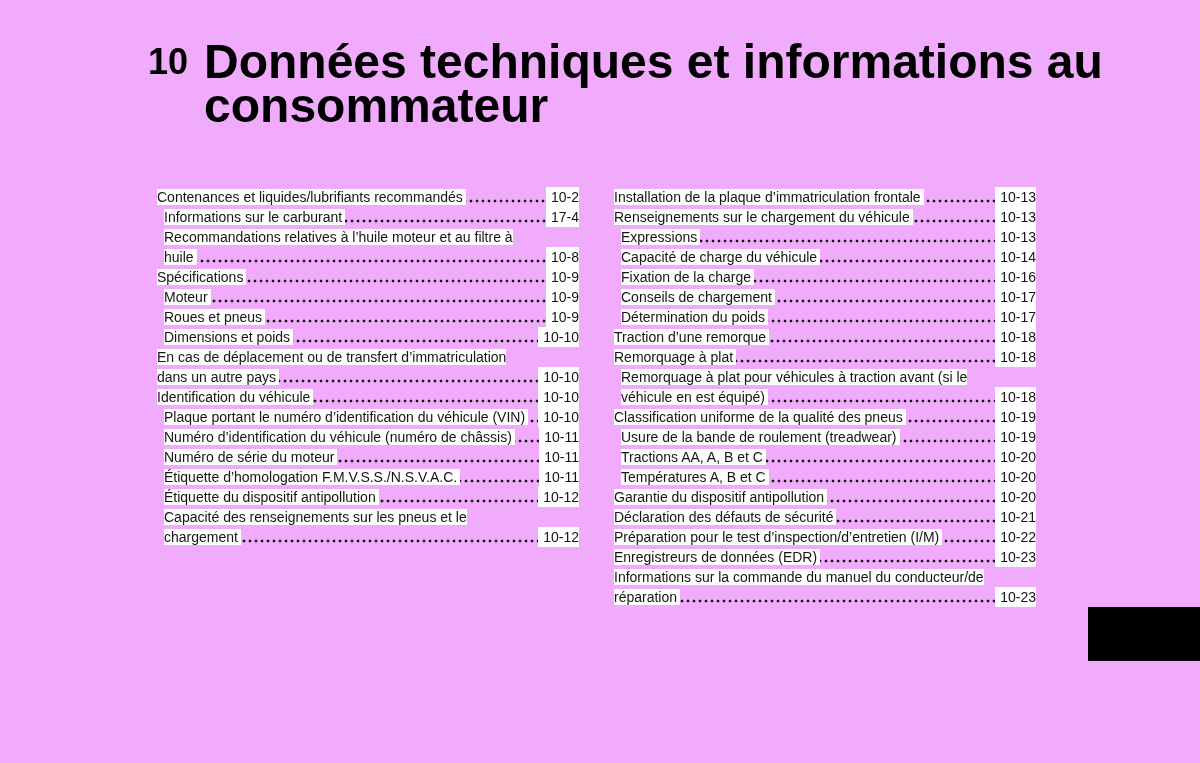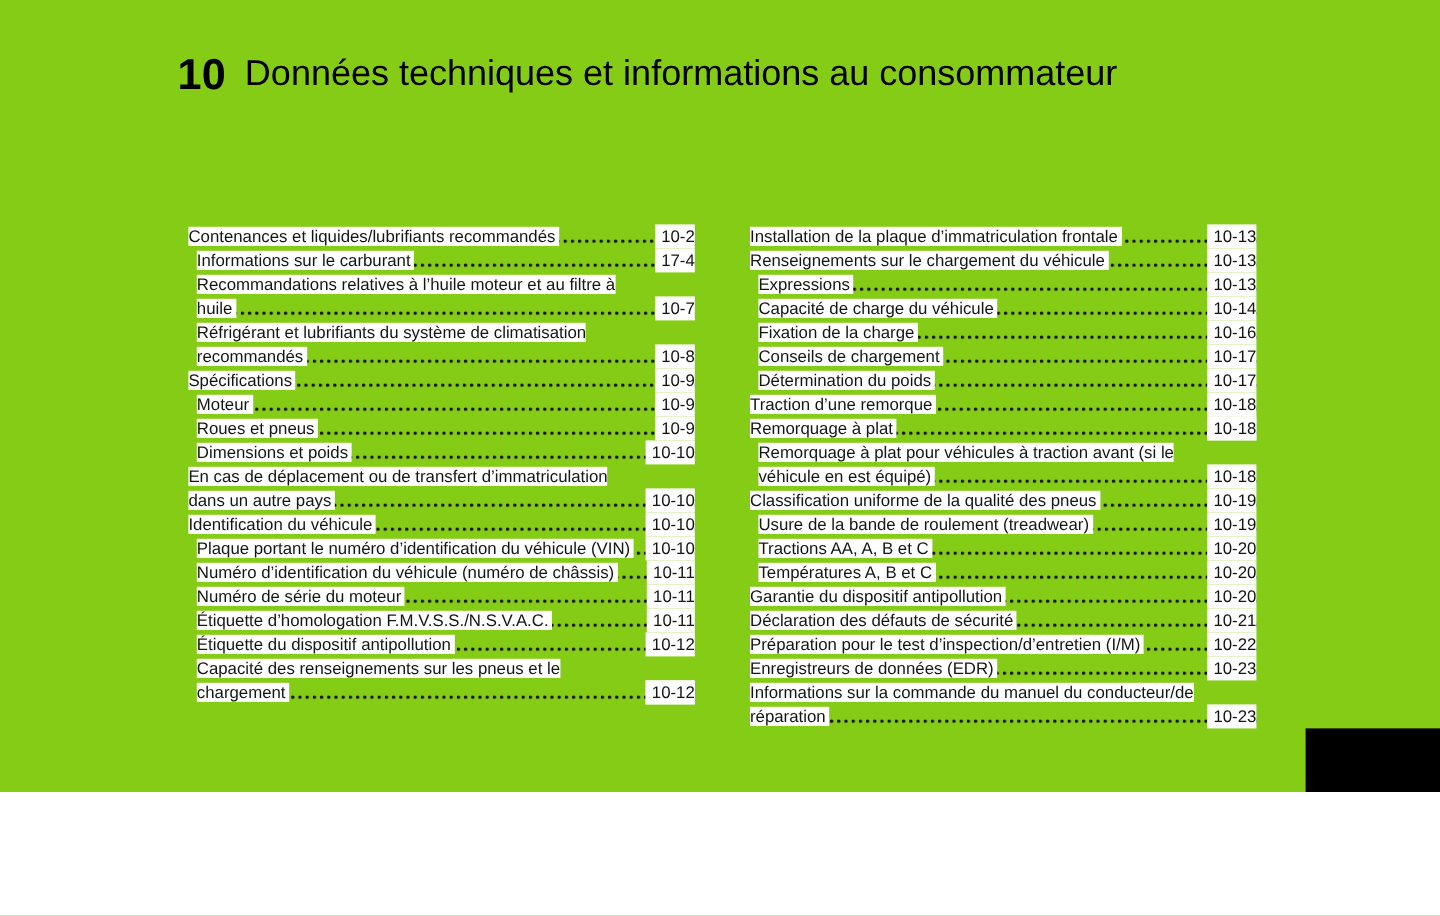--- a/index.html
+++ b/index.html
@@ -3,22 +3,22 @@
 <meta charset="utf-8">
 <style>
   html, body {
     margin: 0;
     padding: 0;
     background: #ffffff;
   }
   .page {
     position: relative;
     width: 1200px;
-    height: 660px;
-    background: #84cc16;
+    height: 763px;
+    background: #f0abfc;
     overflow: hidden;
     font-family: "Liberation Sans", "DejaVu Sans", sans-serif;
     color: #141414;
   }
 
   
   .chapter-header {
     position: absolute;
     top: 40px;
     left: 148px;
@@ -27,35 +27,35 @@
   }
   .chapter-number {
     font-size: 36px;
     font-weight: bold;
     line-height: 44px;
     color: #000000;
     margin-right: 16px;
     white-space: nowrap;
   }
   .chapter-title {
-    font-size: 30px;
-    font-weight: normal;
+    font-size: 48px;
+    font-weight: bold;
     line-height: 44px;
     color: #000000;
     max-width: 905px;
     hyphens: manual;
   }
 
   
   .toc {
     position: absolute;
     top: 187px;
     left: 157px;
     display: flex;
-    gap: 46px;
+    gap: 35px;
   }
   .toc-col {
     width: 422px;
   }
   .toc-entry {
     position: relative;
     font-size: 14px;
     line-height: 20px;
     padding-right: 48px;
     
@@ -112,21 +112,20 @@
     <span class="toc-text">Informations sur le carburant</span>
     <span class="toc-page">17-4</span>
   </div>
 
   <div class="toc-entry indent">
     <span class="toc-text">Recommandations relatives à l’huile moteur et au filtre à huile</span>
     <span class="toc-page">10-7</span>
   </div>
 
   <div class="toc-entry indent">
-    <span class="toc-text">Réfrigérant et lubrifiants du système de climatisation recommandés</span>
     <span class="toc-page">10-8</span>
   </div>
 
   <div class="toc-entry">
     <span class="toc-text">Spécifications</span>
     <span class="toc-page">10-9</span>
   </div>
 
   <div class="toc-entry indent">
     <span class="toc-text">Moteur</span>

